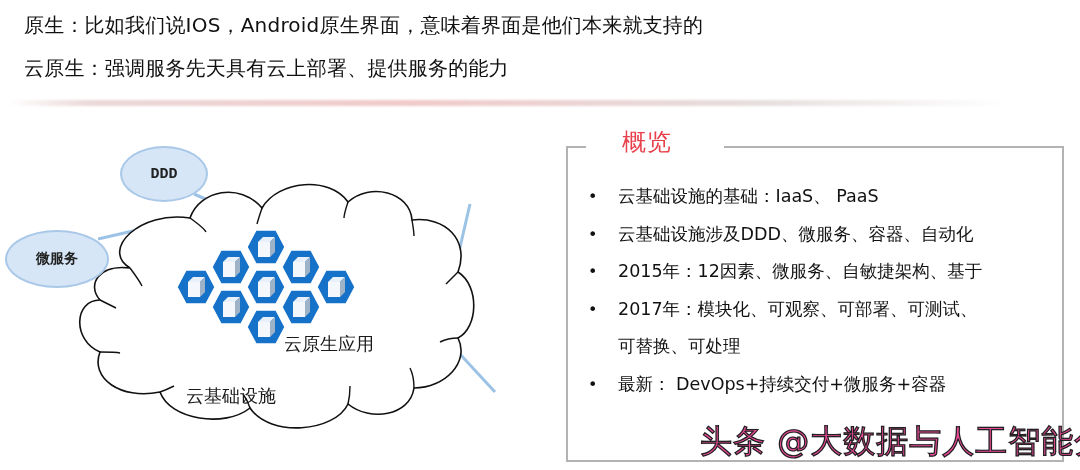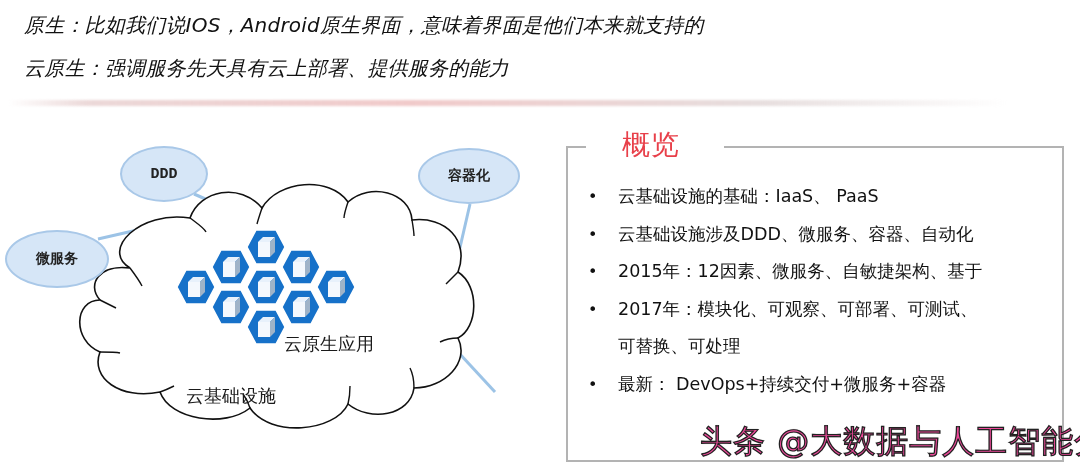--- a/index.html
+++ b/index.html
@@ -1,20 +1,20 @@
 <!DOCTYPE html>
 <html><head>
 <meta charset="utf-8">
 <style>
   * { box-sizing: border-box; margin: 0; padding: 0; }
   html, body { width: 1080px; height: 470px; background: #ffffff; overflow: hidden; }
   body { position: relative; font-family: "DejaVu Sans", "Liberation Sans", sans-serif; color: #1a1a1a; }
 
   .header-line {
-    position: absolute; left: 24px; font-size: 20px; color: #111; white-space: nowrap; letter-spacing: 0.2px; font-style: italic;
+    position: absolute; left: 24px; font-size: 20px; color: #111; white-space: nowrap; letter-spacing: 0.2px;
   }
   #line1 { top: 12px; }
   #line2 { top: 55px; }
 
   .separator {
     position: absolute; left: 8px; top: 100px; width: 1000px; height: 6px;
     background: linear-gradient(to right, rgba(230,200,200,0) 0%, rgba(220,185,185,0.55) 8%, rgba(235,180,180,0.7) 40%, rgba(215,200,200,0.6) 75%, rgba(230,220,220,0) 100%);
     border-radius: 3px; filter: blur(1.2px);
   }
 
@@ -37,21 +37,21 @@
   #label-infra { left: 186px; top: 284px; }
 
   .panel {
     position: absolute; left: 566px; top: 146px; width: 498px; height: 316px;
     border: 2px solid #b3b3b3;
   }
   .panel-title-bg {
     position: absolute; left: 586px; top: 126px; width: 138px; height: 40px; background: #fff;
   }
   .panel-title {
-    position: absolute; left: 622px; top: 126px; font-size: 28px; color: #e8404a; letter-spacing: 1px;
+    position: absolute; left: 622px; top: 126px; font-size: 24px; color: #e8404a; letter-spacing: 1px;
   }
   .bullets { position: absolute; left: 584px; top: 178px; width: 470px; }
   .bullet-row { display: flex; font-size: 17.5px; line-height: 37.5px; color: #111; }
   .bullet-dot { width: 34px; text-align: left; padding-left: 4px; font-size: 16px; }
   .bullet-text { flex: 1; white-space: nowrap; }
   .bullet-cont { padding-left: 34px; }
 
   .watermark {
     position: absolute; left: 700px; top: 420px; font-size: 32px; color: #ec4899; white-space: nowrap;
     -webkit-text-stroke: 1.2px #222; letter-spacing: 1px;
@@ -128,23 +128,20 @@
       <use href="#hexcell" x="336" y="187"></use>
     </g>
   </svg>
 
   <div id="bubble-ddd" class="bubble">
     <span>DDD</span>
   </div>
   <div id="bubble-micro" class="bubble">
     <span>微服务</span>
   </div>
-  <div id="bubble-container" class="bubble">
-    <span>容器化</span>
-  </div>
 
   <div id="label-app" class="cloud-label">云原生应用</div>
   <div id="label-infra" class="cloud-label">云基础设施</div>
 </div>
 
 <div class="panel"></div>
 <div class="panel-title-bg"></div>
 <div class="panel-title">概览</div>
 
 <div class="bullets">

